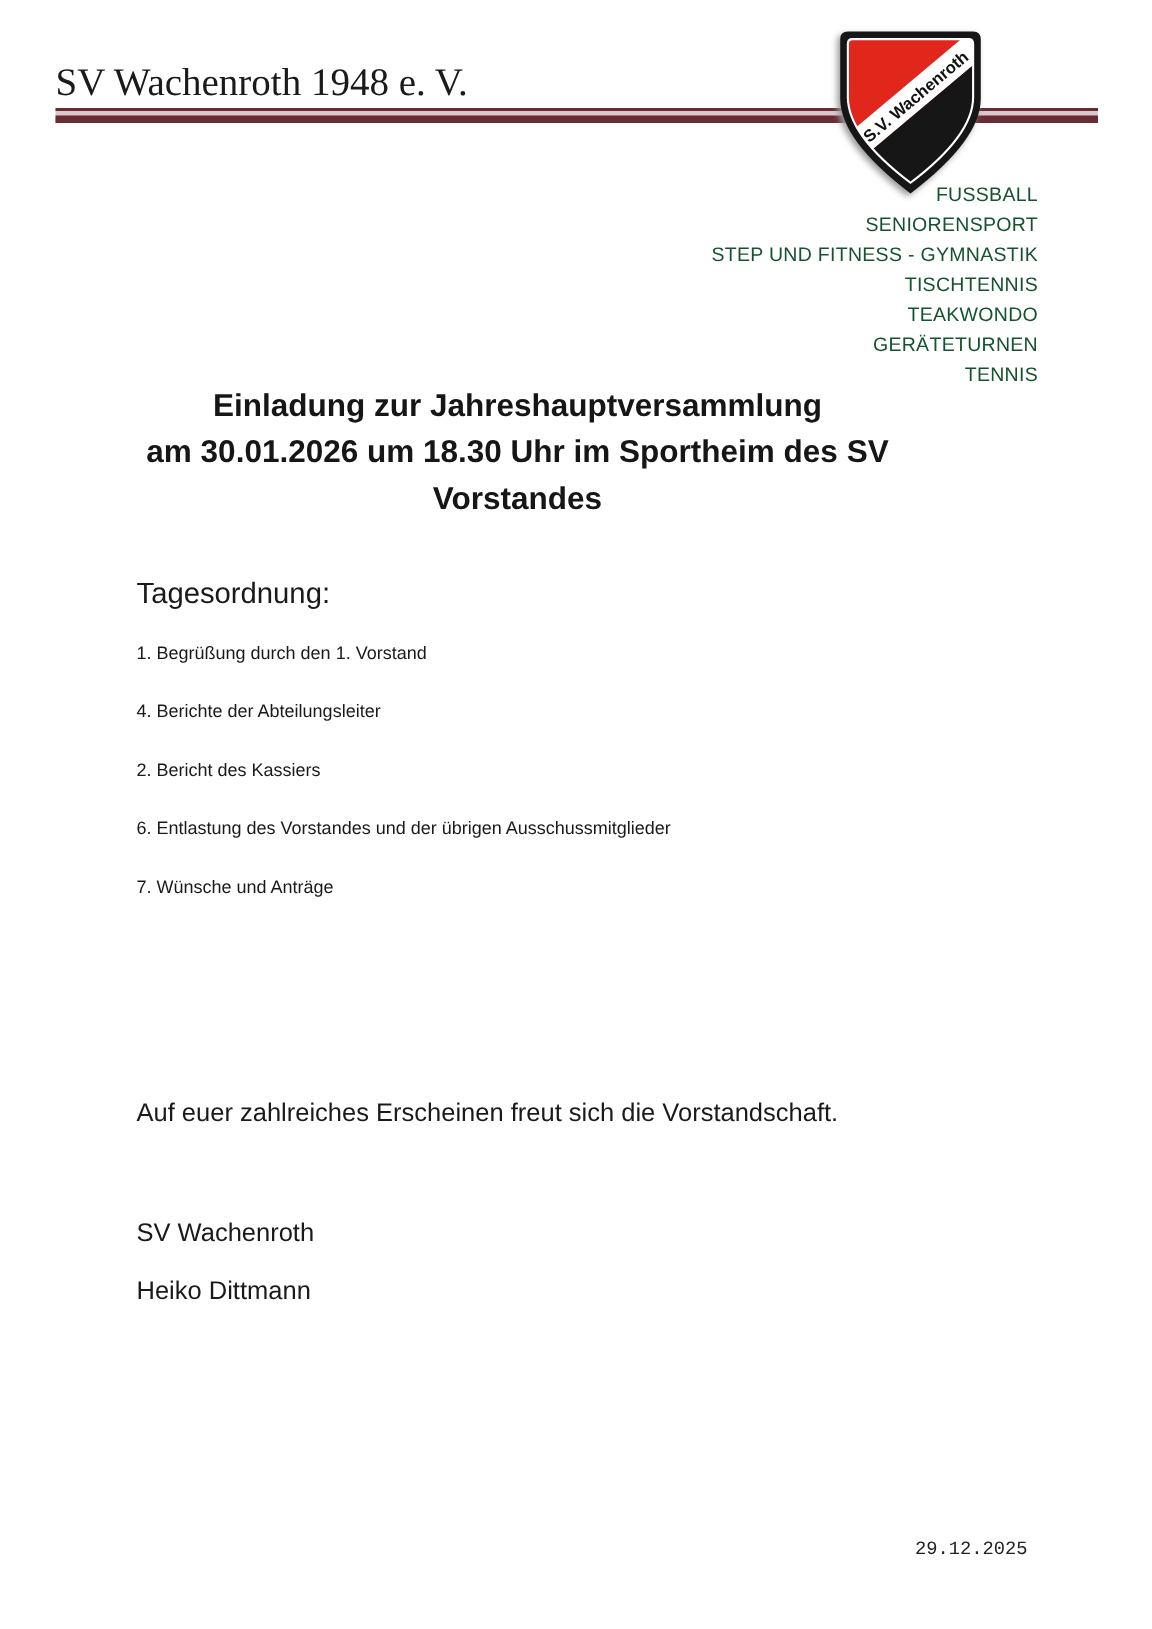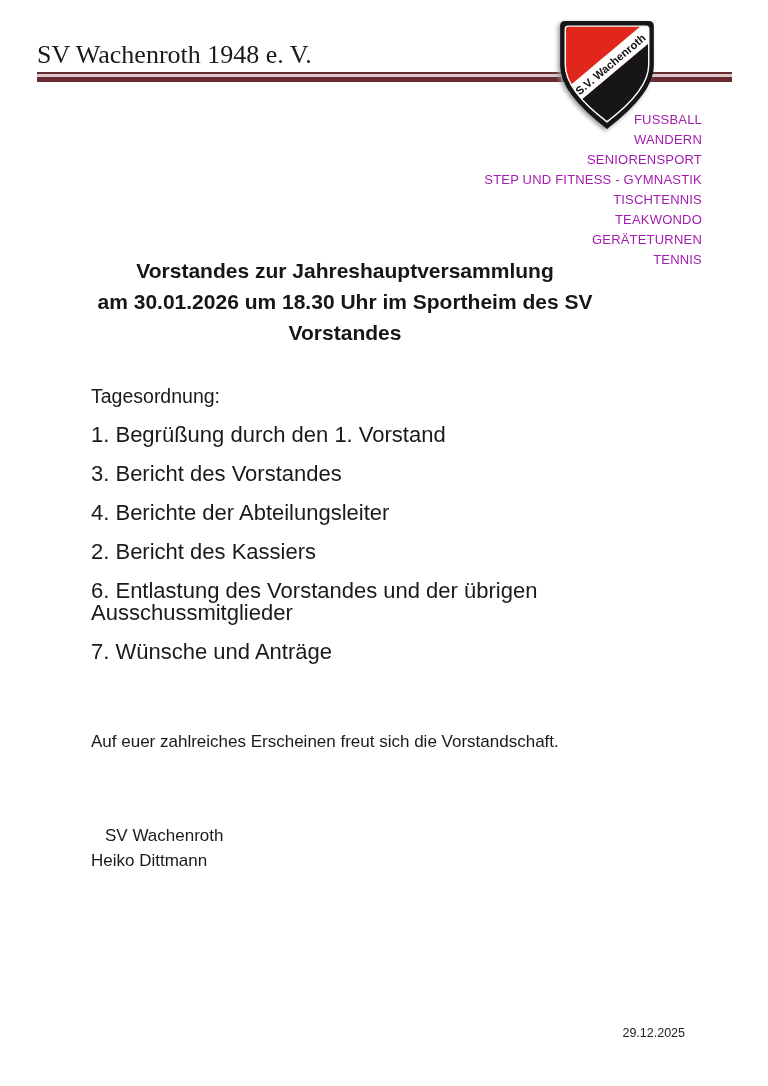--- a/index.html
+++ b/index.html
@@ -56,28 +56,28 @@
   .logo text {
     font-family: "Liberation Sans", sans-serif;
     font-weight: bold;
   }
 
   
   .sports {
     position: absolute;
     top: 104px;
     right: 48px;
-    margin: 6px;
+    margin: 16px;
     padding: 0;
     list-style: none;
     text-align: right;
     font-size: 13px;
     line-height: 20px;
     letter-spacing: 0.2px;
-    color: #a21caf;
+    color: #14532d;
   }
 
   
   .title {
     position: absolute;
     left: 91px;
     top: 255px;
     width: 508px;
     margin: 0;
     text-align: center;
@@ -98,59 +98,59 @@
     font-weight: normal;
   }
   .agenda-list {
     position: absolute;
     left: 91px;
     top: 424px;
     width: 560px;
     margin: 0;
     padding: 0;
     list-style: none;
-    font-size: 22px;
+    font-size: 12px;
   }
   .agenda-list li {
     margin: 0 0 17px 0;
     line-height: 22px;
   }
 
   .closing {
     position: absolute;
     left: 91px;
     top: 731px;
     margin: 0;
     font-size: 17px;
     line-height: 22px;
   }
 
   .sig-org {
     position: absolute;
     left: 91px;
     top: 811px;
-    margin: 14px;
+    margin: 0;
     font-size: 17px;
     line-height: 22px;
   }
   .sig-name {
     position: absolute;
     left: 91px;
     top: 850px;
     margin: 0;
     font-size: 17px;
     line-height: 22px;
   }
 
   .doc-date {
     position: absolute;
     top: 1026px;
     right: 71px;
     margin: 0;
-    font-family: Liberation Sans, sans-serif;
+    font-family: Liberation Mono, monospace;
     font-size: 12.5px;
     color: #222222;
   }
 </style>
 </head>
 <body>
 
 <div class="page">
 
   <h1 class="club-name">SV Wachenroth 1948 e. V.</h1>
@@ -172,40 +172,38 @@
           <rect x="-40" y="35" width="200" height="18" fill="#ffffff"></rect>
           <text x="51" y="48.5" text-anchor="middle" font-size="11" fill="#111111">S.V. Wachenroth</text>
         </g>
       </g>
       <path d="M10,7 H86 Q89,7 89,10 V45 Q89,70 48,101 Q7,70 7,45 V10 Q7,7 10,7 Z" fill="none" stroke="#ffffff" stroke-width="1.4"></path>
     </svg>
   </div>
 
   <ul class="sports">
     <li>FUSSBALL</li>
-    <li>WANDERN</li>
     <li>SENIORENSPORT</li>
     <li>STEP UND FITNESS - GYMNASTIK</li>
     <li>TISCHTENNIS</li>
     <li>TEAKWONDO</li>
     <li>GERÄTETURNEN</li>
     <li>TENNIS</li>
   </ul>
 
   <h2 class="title">
-    <span>Vorstandes zur Jahreshauptversammlung</span>
+    <span>Einladung zur Jahreshauptversammlung</span>
     <span>am 30.01.2026 um 18.30 Uhr im Sportheim des SV</span>
     <span>Vorstandes</span>
   </h2>
 
   <h3 class="agenda-heading">Tagesordnung:</h3>
 
   <ol class="agenda-list">
     <li>1. Begrüßung durch den 1. Vorstand</li>
-    <li>3. Bericht des Vorstandes</li>
     <li>4. Berichte der Abteilungsleiter</li>
     <li>2. Bericht des Kassiers</li>
     <li>6. Entlastung des Vorstandes und der übrigen Ausschussmitglieder</li>
     <li>7. Wünsche und Anträge</li>
   </ol>
 
   <p class="closing">Auf euer zahlreiches Erscheinen freut sich die Vorstandschaft.</p>
 
   <p class="sig-org">SV Wachenroth</p>
   <p class="sig-name">Heiko Dittmann</p>

